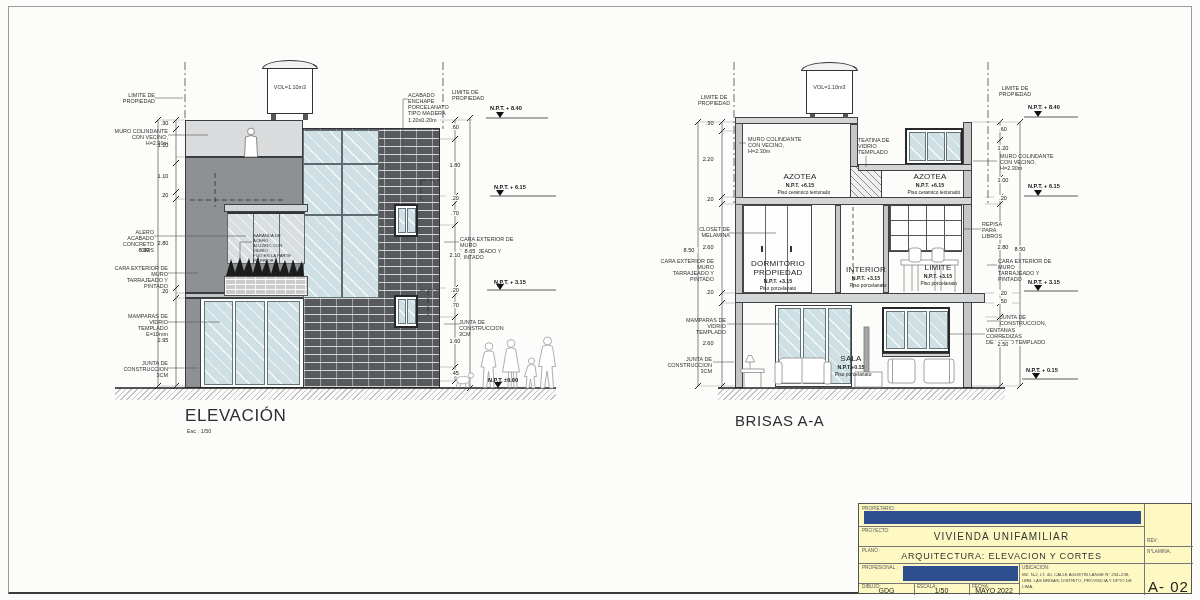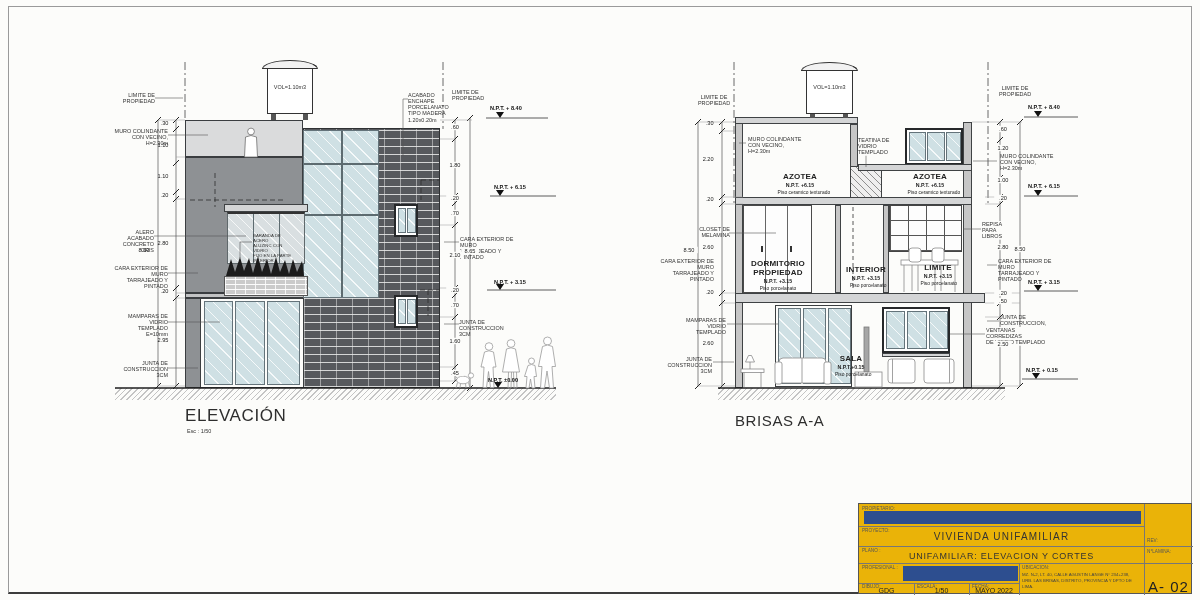--- a/index.html
+++ b/index.html
@@ -42,29 +42,29 @@
   .lbl.la { text-align:left;  transform-origin:0 0; }
   .lbl.ra { text-align:right; transform-origin:100% 0; }
   .lbl.ca { text-align:center; transform-origin:50% 0; }
   .lbl.xs { transform:scale(.62); }
   .dim { position:absolute; font-size:7px; line-height:1.1; color:#222; text-align:right;
          transform:scale(.8); transform-origin:50% 50%; z-index:5; }
   .dim.c { text-align:center; background:#fcfcfa; }
   .npt { position:absolute; font-size:7px; font-weight:700; color:#111; white-space:nowrap;
          transform:scale(.8); transform-origin:0 50%; z-index:5; }
   .room { position:absolute; text-align:center; color:#222; z-index:5; }
-  .room .nm  { font-size:8px; font-weight:700; line-height:1.1; letter-spacing:.2px; white-space:pre-line; }
+  .room .nm  { font-size:8px; font-weight:400; line-height:1.1; letter-spacing:.2px; white-space:pre-line; }
   .room .sub { font-size:7px; font-weight:700; line-height:1.15; transform:scale(.75); transform-origin:50% 0; }
   .room .fl  { font-size:7px; line-height:1.1; transform:scale(.7); transform-origin:50% 0; white-space:nowrap; }
   .bigtitle { position:absolute; font-size:17px; color:#2e2e2e; letter-spacing:.6px; z-index:5; }
   .medtitle { position:absolute; font-size:15px; color:#2e2e2e; letter-spacing:.6px; z-index:5; }
 
   
   .tb { position:absolute; left:858px; top:503px; width:334px; height:91px;
-        border:1px solid #555; background:#eab308; z-index:6; }
+        border:1px solid #555; background:#fef9c3; z-index:6; }
   .tb .ln { position:absolute; background:#777; }
   .cellLabel { position:absolute; font-size:6px; color:#555; white-space:nowrap;
                transform:scale(.78); transform-origin: 0 0; }
   .cellVal { position:absolute; font-size:7px; color:#222; text-align:center; }
   .tinyTxt { position:absolute; font-size:7px; color:#444; white-space:pre-line;
              line-height:1.3; transform:scale(.62); transform-origin:0 0; }
   .bluebar { position:absolute; background:#2d4e8f; }
   .ovl { position:absolute; left:0; top:0; z-index:4; pointer-events:none; }
 </style>
 </head>
@@ -384,21 +384,21 @@
     <i class="ln" style="left:0;top:59px;width:334px;height:1px;"></i>
     <i class="ln" style="left:0;top:79px;width:160px;height:1px;"></i>
 
     <div class="cellLabel" style="left:3px;top:2px;">PROPIETARIO:</div>
     <div class="bluebar" style="left:5px;top:7px;width:277px;height:13px;"></div>
 
     <div class="cellLabel" style="left:3px;top:24px;">PROYECTO:</div>
     <div class="cellVal" style="left:0;top:27px;width:285px;font-size:10px;letter-spacing:1.2px;color:#333;">VIVIENDA UNIFAMILIAR</div>
 
     <div class="cellLabel" style="left:3px;top:44px;">PLANO :</div>
-    <div class="cellVal" style="left:0;top:47px;width:285px;font-size:9px;letter-spacing:.8px;color:#333;">UNIFAMILIAR: ELEVACION Y CORTES</div>
+    <div class="cellVal" style="left:0;top:47px;width:285px;font-size:9px;letter-spacing:.8px;color:#333;">ARQUITECTURA: ELEVACION Y CORTES</div>
 
     <div class="cellLabel" style="left:3px;top:61px;">PROFESIONAL :</div>
     <div class="bluebar" style="left:44px;top:62px;width:115px;height:15px;"></div>
 
     <div class="cellLabel" style="left:163px;top:61px;">UBICACION:</div>
     <div class="tinyTxt" style="left:163px;top:68px;width:190px;">MZ. N-2, LT. 40, CALLE AGUSTIN LANGE N° 234+238,
 URB. LAS BRISAS, DISTRITO, PROVINCIA Y DPTO DE LIMA.</div>
 
     <div class="cellLabel" style="left:3px;top:80px;">DIBUJO:</div>
     <div class="cellVal" style="left:0;top:83px;width:55px;">GDG</div>

